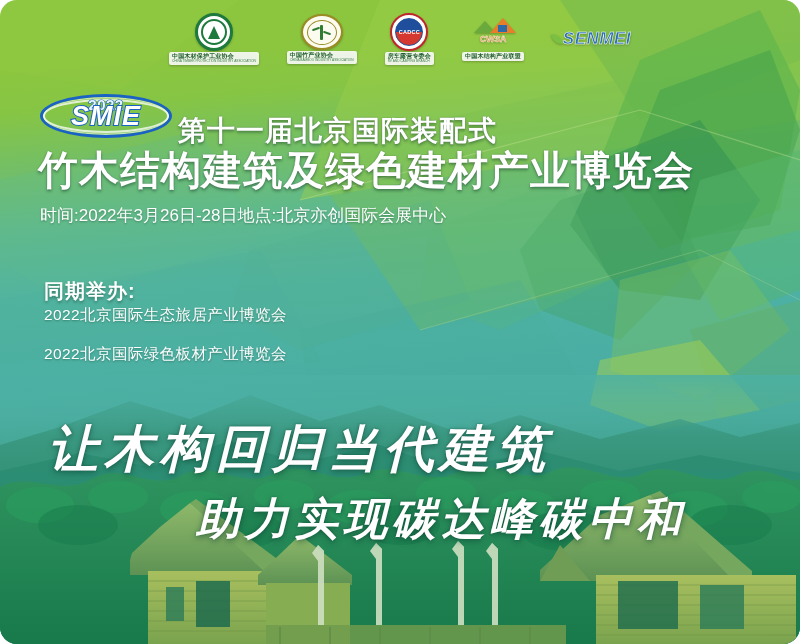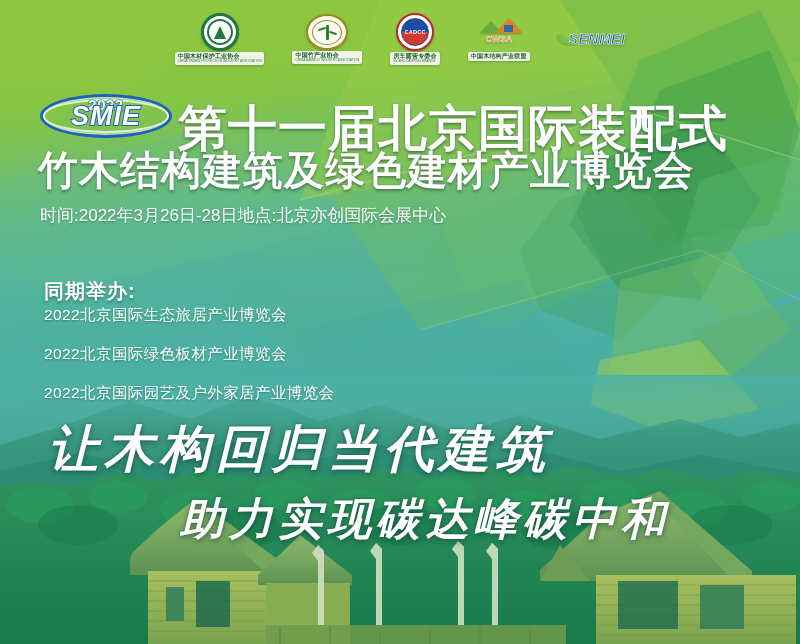--- a/index.html
+++ b/index.html
@@ -1,19 +1,19 @@
 <!DOCTYPE html>
 <html><head>
 <meta charset="utf-8">
 <style>
   * { margin:0; padding:0; box-sizing:border-box; }
   html,body { width:800px; height:644px; overflow:hidden; background:#fff; }
   body { font-family:"Liberation Sans","DejaVu Sans",sans-serif; }
 
-  .poster { position:relative; width:800px; height:644px; overflow:hidden; }
+  .poster { position:relative; width:800px; height:644px; overflow:hidden;border-radius:17px; }
 
   
   .bg-base {
     position:absolute; inset:0;
     background:
       linear-gradient(175deg,
         #8cc63f 0%, #8cc63f 10%,
         #86c544 16%, #71be6b 25%,
         #5fb98c 33%, #52b49f 42%,
         #4cb0a4 52%, #4aada4 60%,
@@ -83,41 +83,41 @@
            border-left:13px solid transparent;border-right:13px solid transparent;border-bottom:15px solid #e87d2a; }
   .roofB .win { position:absolute; left:-5px; top:7px; width:9px;height:7px; background:#2c6aa8; }
   .cwsa { position:absolute; left:2px; bottom:7px; width:42px; text-align:center;
           font-size:9px; font-weight:bold; color:#e87d2a; letter-spacing:-.3px;
           -webkit-text-stroke:.4px #fff; }
 
   
   .seal5 { display:flex; align-items:center; gap:1px; }
   .leaf5 { width:10px;height:12px;background:#7ac143;
            border-radius:0 100% 0 100%; transform:rotate(-15deg); }
-  .senmei { font-size:14px; font-weight:bold; color:#2b6fb5; letter-spacing:.5px;
+  .senmei { font-size:17px; font-weight:bold; color:#2b6fb5; letter-spacing:.5px;
             font-style:italic; -webkit-text-stroke:.5px #fff; }
 
   
   .smie-wrap { position:absolute; left:40px; top:94px; z-index:6; }
   .smie { position:relative; width:132px; height:44px; }
   .smie .ring { position:absolute; inset:0; border:3px solid #1a62c4; border-radius:50%;
                 box-shadow:0 0 0 1.5px rgba(255,255,255,.55) inset; }
   .smie .ring2 { position:absolute; left:3px; top:5px; right:3px; bottom:5px;
                  border:2px solid rgba(255,255,255,.75); border-radius:50%; }
   .smie .word { position:absolute; left:0; right:0; top:9px; text-align:center;
                 font-size:27px; font-weight:bold; font-style:italic; color:#fff;
                 letter-spacing:1px; -webkit-text-stroke:2px #1a62c4;
                 paint-order:stroke fill; line-height:1; }
   .smie .year { position:absolute; left:0; right:0; top:2px; text-align:center;
                 font-size:15px; font-weight:bold; color:#e8f3ff;
                 -webkit-text-stroke:1.2px #1a62c4; paint-order:stroke fill; letter-spacing:.5px; }
 
   .head1 {
-    position:absolute; left:178px; top:96px; z-index:6;
-    font-size:49px; font-weight:bold; color:#fff; letter-spacing:1px;
+    position:absolute; left:178px; top:112px; z-index:6;
+    font-size:28px; font-weight:bold; color:#fff; letter-spacing:1px;
     text-shadow:0 2px 3px rgba(20,60,40,.45), 0 0 1px rgba(20,60,40,.6);
     white-space:nowrap;
   }
   .head2 {
     position:absolute; left:38px; top:143px; z-index:6;
     font-size:40px; font-weight:bold; color:#fff; letter-spacing:1px;
     text-shadow:0 2px 3px rgba(20,60,40,.45), 0 0 1px rgba(20,60,40,.6);
     white-space:nowrap;
   }
 
@@ -136,21 +136,21 @@
 
   
   .slogan1 {
     position:absolute; left:48px; top:416px; z-index:7;
     font-family:"DejaVu Serif","Liberation Serif",serif;
     font-size:50px; font-weight:bold; font-style:italic; color:#fff;
     letter-spacing:6px; white-space:nowrap;
     text-shadow:0 2px 6px rgba(10,60,45,.55), 0 0 2px rgba(10,60,45,.5);
   }
   .slogan2 {
-    position:absolute; left:180px; top:490px; z-index:7;
+    position:absolute; left:196px; top:490px; z-index:7;
     font-family:"DejaVu Serif","Liberation Serif",serif;
     font-size:44px; font-weight:bold; font-style:italic; color:#fff;
     letter-spacing:5px; white-space:nowrap;
     text-shadow:0 2px 6px rgba(10,60,45,.55), 0 0 2px rgba(10,60,45,.5);
   }
 </style>
 </head>
 <body>
 
 <div class="poster">
@@ -397,20 +397,19 @@
   <div class="meta">
     <span>时间:2022年3月26日-28日</span>
     <span>地点:北京亦创国际会展中心</span>
   </div>
 
   <div class="concurrent">
     <div class="ctitle">同期举办:</div>
     <ul>
       <li>2022北京国际生态旅居产业博览会</li>
       <li>2022北京国际绿色板材产业博览会</li>
-      <li>2022北京国际园艺及户外家居产业博览会</li>
     </ul>
   </div>
 
   <div class="slogan1">让木构回归当代建筑</div>
   <div class="slogan2">助力实现碳达峰碳中和</div>
 
 </div>
 
 </body></html>

